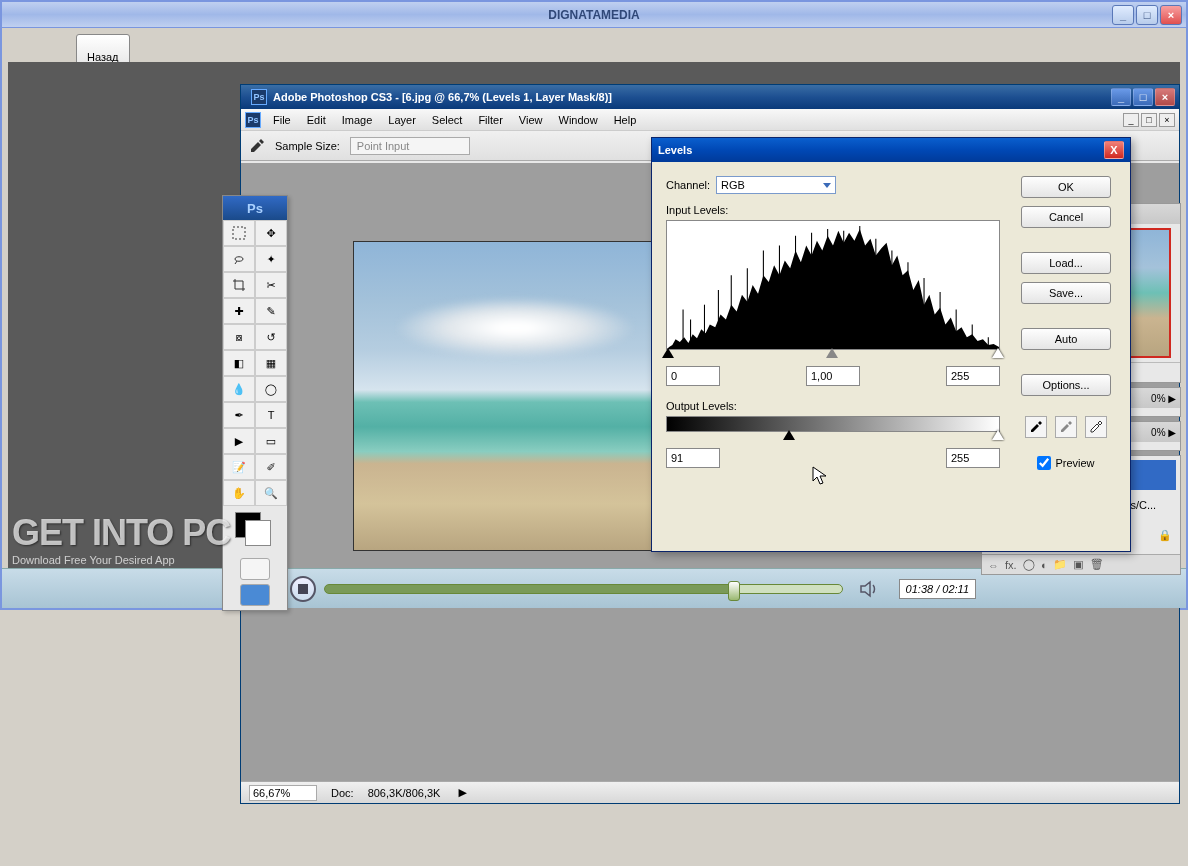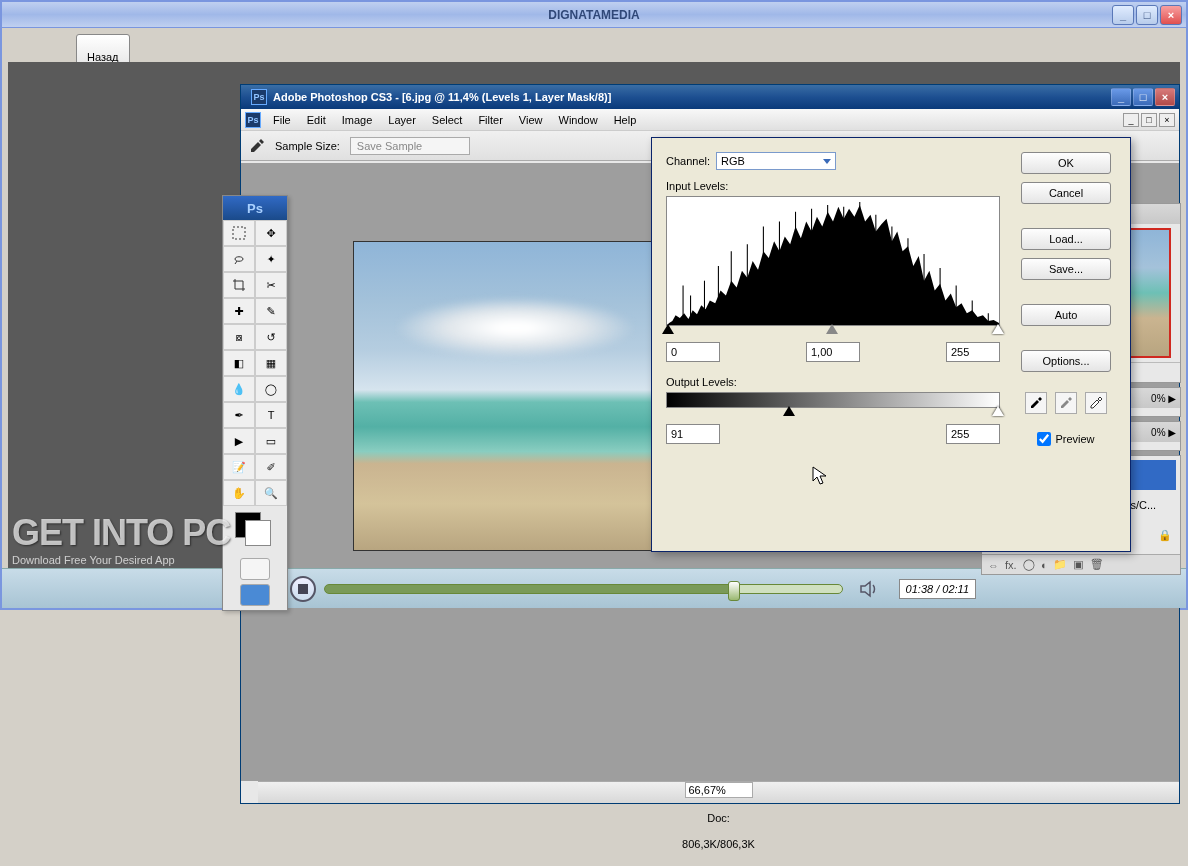--- a/index.html
+++ b/index.html
@@ -31,21 +31,21 @@
 
 .ps-options { height: 30px; background: linear-gradient(#f0f0f0,#e0e0e0); display: flex; align-items: center; padding: 0 8px; border-bottom: 1px solid #aaa; gap: 10px;}
 .ps-options .dropdown { padding: 2px 6px; border: 1px solid #aaa; background: #f5f5f5; width: 120px; color: #888; }
 .eyedrop-icon { width: 16px; height: 16px; }
 
 .ps-workspace { position: absolute; top: 78px; left: 0; right: 0; bottom: 22px; background: #9e9e9e; overflow: hidden; }
 .canvas-img { position: absolute; left: 112px; top: 78px; width: 405px; height: 310px; background: linear-gradient(180deg,#8fb5d8 0%, #a4c2da 20%, #b5cde0 35%, #d6e4ee 48%, #6dc0b5 52%, #53b0a5 60%, #89cdc0 68%, #cab490 72%, #d4c39a 85%, #b8a580 100%); border: 1px solid #333; }
 .canvas-img::before { content:""; position:absolute; top:18%; left:10%; width:60%; height:20%; background: radial-gradient(ellipse, #fff 10%, #e0e6eb 40%, transparent 70%); border-radius: 50%; filter: blur(3px);}
 .canvas-img::after { content:""; position:absolute; bottom:10%; right:-5%; width:30px; height:180px; background:#3a3020; border-radius:6px; transform: rotate(-8deg);}
 
-.ps-statusbar { position: absolute; bottom: 0; left: 17px; right: 0; height: 22px; background: linear-gradient(#f0f0f0,#d8d8d8); display: flex; align-items: center; padding: 0 8px; gap: 14px; border-top: 1px solid #aaa; flex-direction: column;}
+.ps-statusbar { position: absolute; bottom: 0; left: 0; right: 0; height: 22px; background: linear-gradient(#f0f0f0,#d8d8d8); display: flex; align-items: center; padding: 0 8px; gap: 14px; border-top: 1px solid #aaa;}
 .ps-statusbar input { width: 68px; border: 1px solid #aaa; padding: 1px 3px; background:#fff; }
 
 .toolbox { position: absolute; top: 110px; left: -19px; width: 66px; background: #e8e8e8; border: 1px solid #888; z-index: 5; box-shadow: 2px 2px 4px rgba(0,0,0,.2);}
 .toolbox-header { height: 24px; background: linear-gradient(#316ac5,#1a4a8a); color: #a8d0ff; font-weight: bold; display: flex; align-items: center; justify-content: center; font-size: 13px;}
 .toolbox-grid { display: grid; grid-template-columns: 1fr 1fr; }
 .tool { width: 32px; height: 26px; border: 1px solid #ccc; display: flex; align-items: center; justify-content: center; cursor: pointer; background: #f0f0f0;}
 .color-swatches { padding: 6px; display: flex; flex-direction: column; align-items: center; gap: 4px;}
 .swatch-black { width: 26px; height: 26px; background: black; border: 1px solid #888; position: relative; }
 .swatch-white { width: 26px; height: 26px; background: white; border: 1px solid #888; position: absolute; top: 8px; left: 10px; }
 .swatch-wrap { position: relative; width: 40px; height: 36px; }
@@ -114,21 +114,21 @@
     </div>
   </div>
 
   <button class="back-btn">Назад</button>
 
   <div class="content-area">
 
     <div class="ps-window">
       <div class="ps-titlebar">
         <span class="ps-icon">Ps</span>
-        <span>Adobe Photoshop CS3 - [6.jpg @ 11,4% (Levels 1, Layer Mask/8)]</span>
+        <span>Adobe Photoshop CS3 - [6.jpg @ 66,7% (Levels 1, Layer Mask/8)]</span>
         <div class="ps-win-ctl">
           <div>_</div>
           <div>□</div>
           <div class="x">×</div>
         </div>
       </div>
 
       <div class="ps-menubar">
         <span class="ps-icon" style="margin-right:4px">Ps</span>
         <span class="menuitem">File</span>
@@ -145,21 +145,21 @@
           <div>□</div>
           <div>×</div>
         </div>
       </div>
 
       <div class="ps-options">
         <svg class="eyedrop-icon" viewBox="0 0 16 16">
             <path d="M12 1l3 3-2 2-3-3zM9 4l3 3-7 7H2v-3z" fill="#333"></path>
           </svg>
         <span>Sample Size:</span>
-        <div class="dropdown"><span>Save Sample</span></div>
+        <div class="dropdown"><span>Point Input</span></div>
       </div>
 
       <div class="ps-workspace">
         <div class="canvas-img"></div>
       </div>
 
       <div class="ps-statusbar">
         <input value="66,67%" style="">
         <span>Doc:</span>
         <span>806,3K/806,3K</span>
@@ -257,20 +257,24 @@
             <span>◯</span>
             <span>◐</span>
             <span>📁</span>
             <span>▣</span>
             <span>🗑</span>
           </div>
         </div>
       </div>
 
       <div class="levels-dialog">
+        <div class="levels-titlebar">
+          <span>Levels</span>
+          <div class="close">X</div>
+        </div>
         <div class="levels-body">
           <div class="levels-left">
             <div class="channel-row">
               <span>Channel:</span>
               <div class="channel-select">
                 <span>RGB</span>
                   <span class="chev"></span>
               </div>
             </div>
             <div>Input Levels:</div>

